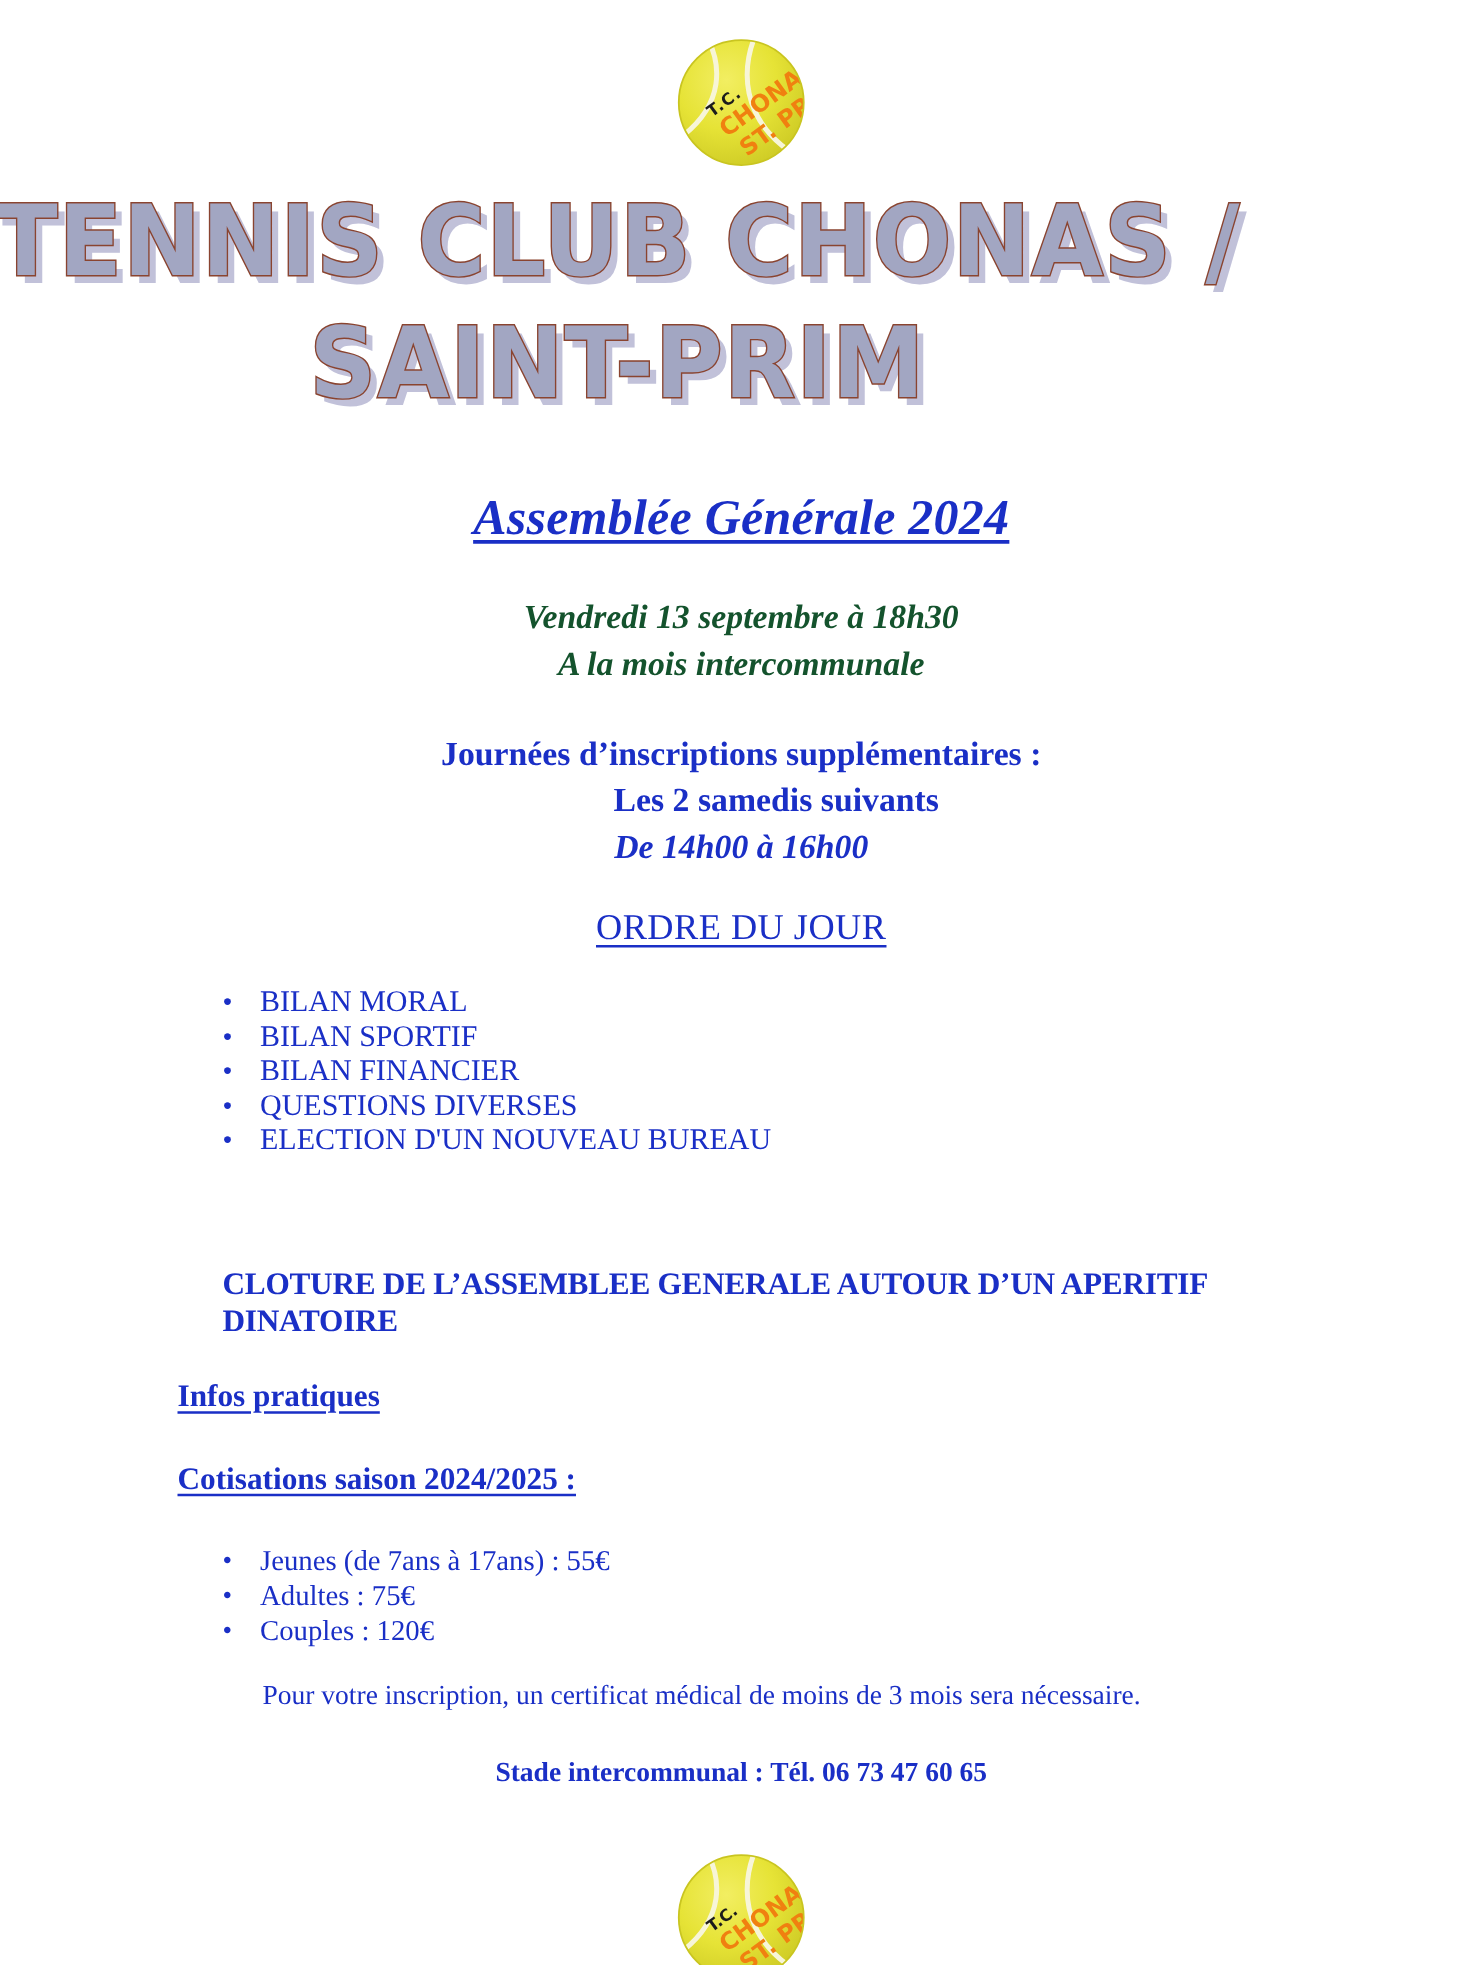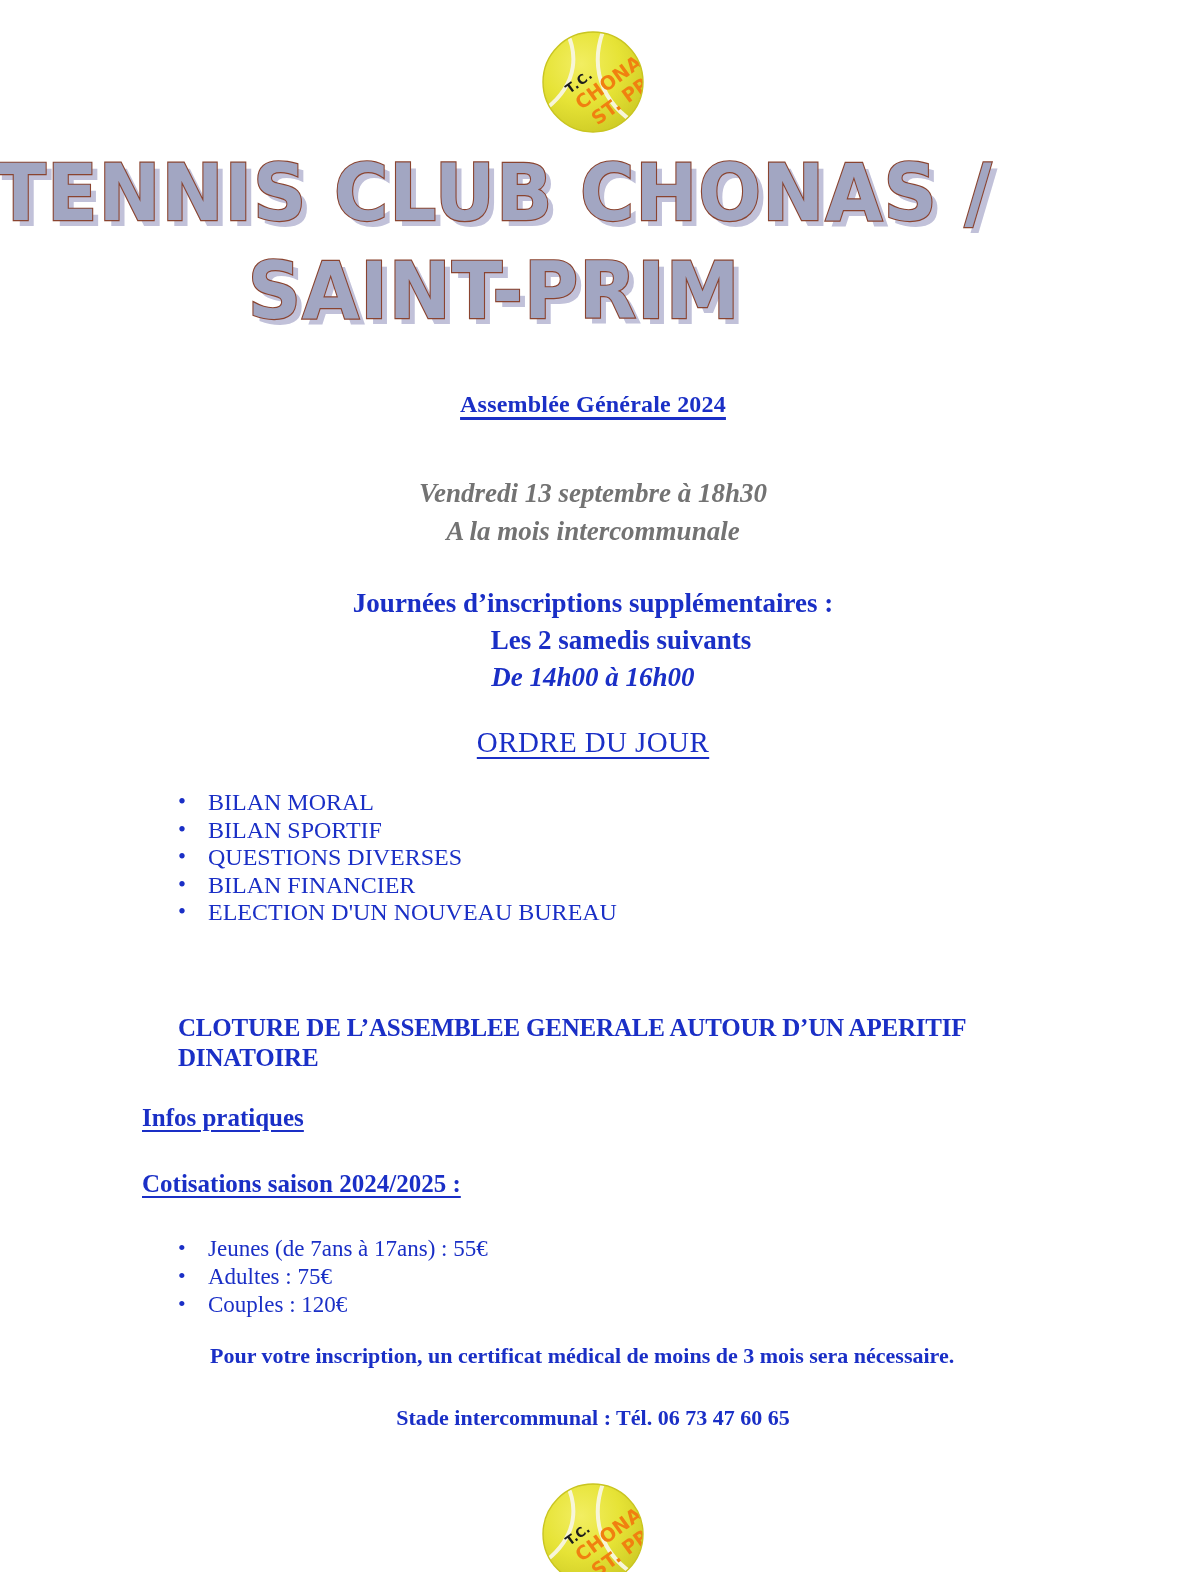--- a/index.html
+++ b/index.html
@@ -81,30 +81,31 @@
     white-space: pre;
   }
   .center {
     left: 0;
     width: 1186px;
     text-align: center;
   }
 
   .heading-ag {
     top: 391px;
-    font-size: 24px;
+    font-size: 40px;
     font-weight: 700;
     text-decoration: underline;
     text-underline-offset: 5px;
     text-decoration-thickness: 2.6px;
     letter-spacing: .2px;
+    font-style: italic;
   }
 
   .date-red {
-    color: #737373;
+    color: #14532d;
     font-weight: 700;
     font-style: italic;
     font-size: 27px;
   }
   .date-l1 { top: 478px; }
   .date-l2 { top: 516px; }
 
   .insc {
     font-weight: 700;
     font-size: 27px;
@@ -187,21 +188,20 @@
     font-weight: 700;
     text-decoration: underline;
     text-underline-offset: 4px;
     text-decoration-thickness: 2.4px;
   }
 
   .certif {
     top: 1343px;
     left: 210px;
     font-size: 22px;
-    font-weight: bold;
   }
 
   .contact {
     top: 1405px;
     font-size: 22px;
     font-weight: 700;
   }
 </style>
 </head>
 <body>
@@ -257,22 +257,22 @@
 
   <div class="tx center insc insc-l1">Journées d’inscriptions supplémentaires :</div>
   <div class="tx center insc insc-l2">Les 2 samedis suivants</div>
   <div class="tx center insc insc-l3">De 14h00 à 16h00</div>
 
   <div class="tx center ordre">ORDRE DU JOUR</div>
 
   <ul class="bullets agenda-list">
     <li>BILAN MORAL</li>
     <li>BILAN SPORTIF</li>
+    <li>BILAN FINANCIER</li>
     <li>QUESTIONS DIVERSES</li>
-    <li>BILAN FINANCIER</li>
     <li>ELECTION D'UN NOUVEAU BUREAU</li>
   </ul>
 
   <div class="tx cloture">CLOTURE DE L’ASSEMBLEE GENERALE AUTOUR D’UN APERITIF DINATOIRE</div>
 
   <div class="tx infos">Infos pratiques</div>
 
   <div class="tx cotis">Cotisations saison 2024/2025 :</div>
 
   <ul class="bullets fees-list">

